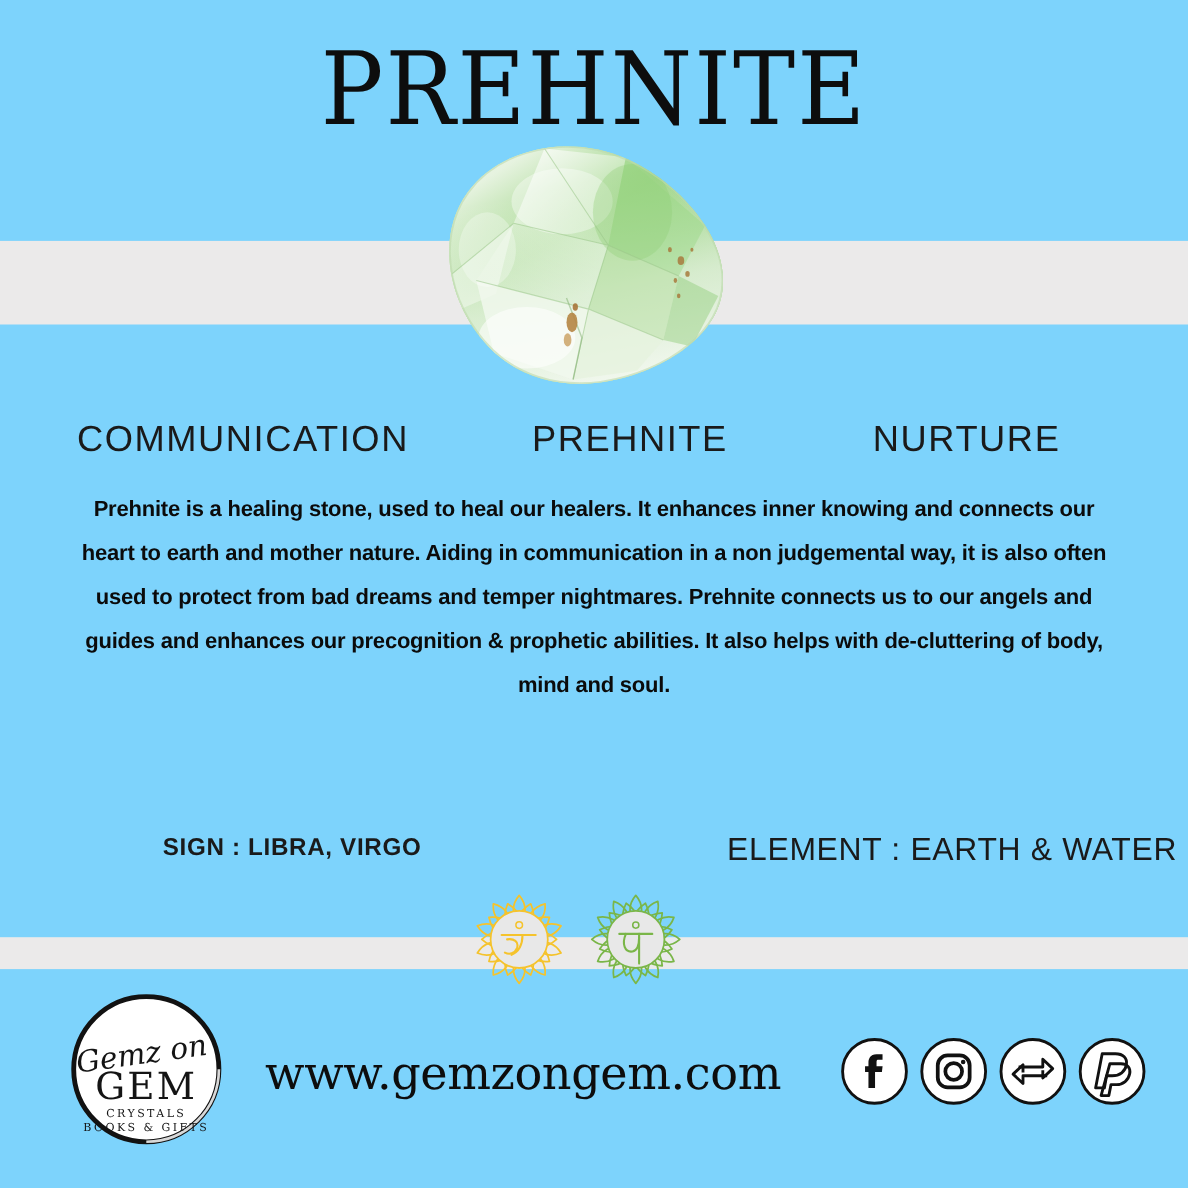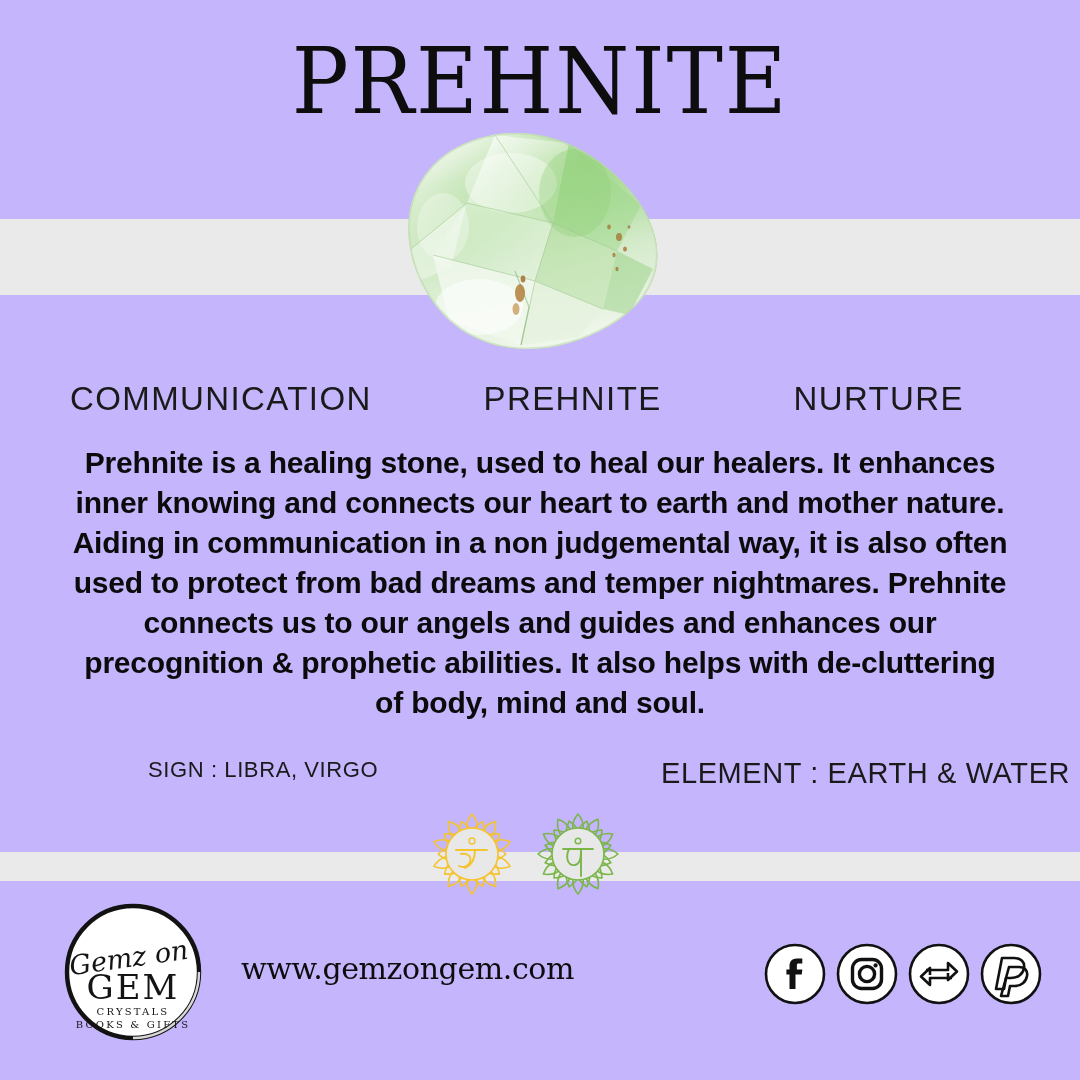--- a/index.html
+++ b/index.html
@@ -11,21 +11,21 @@
     width: 1080px;
     height: 1080px;
     font-family: "Liberation Sans", sans-serif;
     color: #111111;
     overflow: hidden;
   }
   #card {
     position: relative;
     width: 1080px;
     height: 1080px;
-    background: #c4b5fd;
+    background: #7dd3fc;
     overflow: hidden;
   }
 
   
   .band {
     position: absolute;
     left: 0;
     width: 1080px;
     background: #ebeaea;
   }
@@ -84,33 +84,33 @@
 
   
   #desc {
     position: absolute;
     top: 443px;
     left: 70px;
     width: 940px;
     text-align: center;
     font-family: "Liberation Sans", sans-serif;
     font-weight: 700;
-    font-size: 30px;
+    font-size: 20px;
     line-height: 40px;
     letter-spacing: -0.2px;
     color: #0b0b0b;
   }
 
   
   #sign     {
     position: absolute;
     top: 757px;
     left: 148px;
     font-family: "Liberation Sans", sans-serif;
-    font-weight: 400;
+    font-weight: 700;
     font-size: 22px;
     letter-spacing: 0.6px;
     color: #1a1a1a;
     white-space: nowrap;
   }
   #element  {
     position: absolute;
     top: 757px;
     left: 661px;
     font-family: Liberation Sans, sans-serif;
@@ -144,21 +144,21 @@
     height: 138px;
   }
   #logo svg { display: block; }
 
   #url {
     position: absolute;
     left: 241px;
     top: 951px;
     font-family: "DejaVu Serif", "Liberation Serif", serif;
     font-weight: 400;
-    font-size: 30px;
+    font-size: 42px;
     letter-spacing: -0.4px;
     color: #0d0d0d;
     white-space: nowrap;
   }
 
   #socials {
     position: absolute;
     left: 764px;
     top: 943px;
     display: flex;

